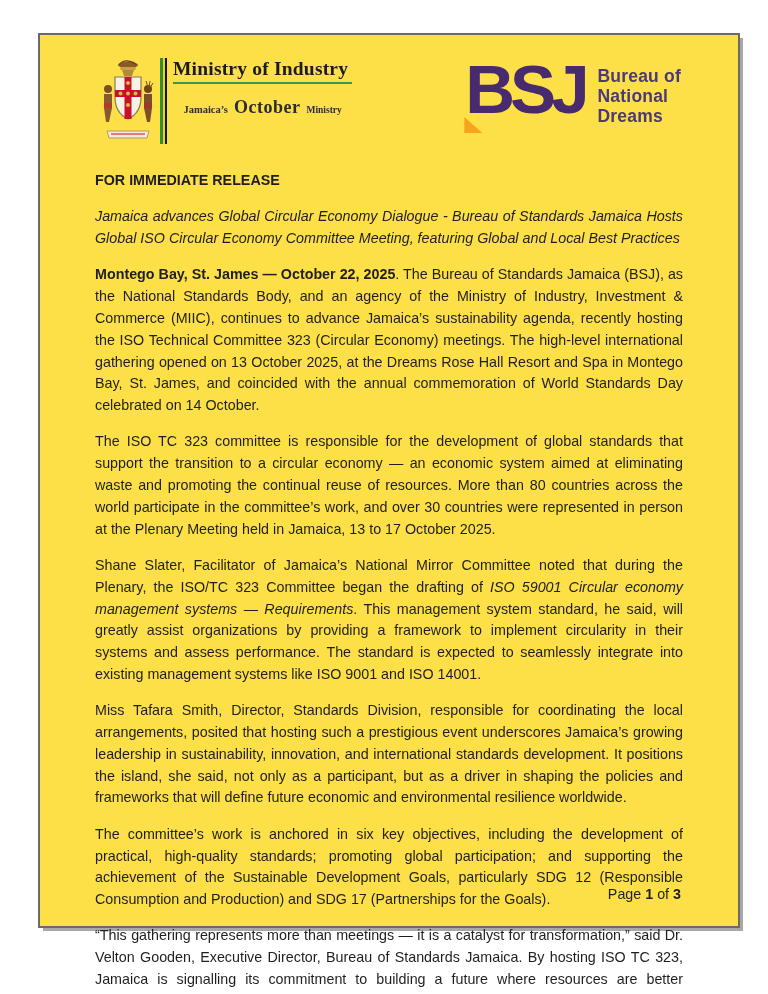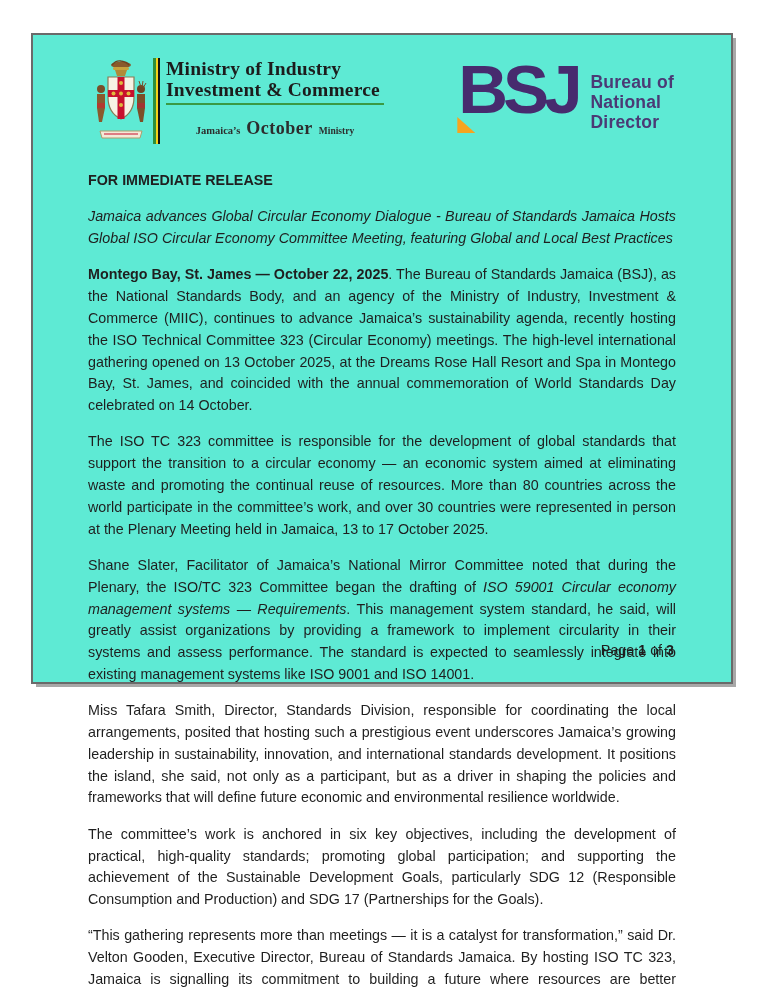--- a/index.html
+++ b/index.html
@@ -1,22 +1,22 @@
 <!DOCTYPE html>
 <html><head>
 <meta charset="utf-8">
 <style>
   html,body{margin:0;padding:0;}
   body{
     width:768px;height:994px;position:relative;background:#ffffff;
     font-family:"Liberation Sans",sans-serif;color:#1f1f1f;
   }
   .page{
-    position:absolute;left:31px;top:33px;width:702px;height:651px;
-    background:#5eead4;border:2px solid #6a6a6a;
+    position:absolute;left:38px;top:33px;width:702px;height:895px;
+    background:#fde047;border:2px solid #6a6a6a;
     box-shadow:4px 4px 0 -1px #a8a8a8;
     box-sizing:border-box;padding:23px 55px 0 55px;
   }
   
   .header{display:flex;justify-content:space-between;align-items:flex-start;margin:0 2px 24px 6px;height:88px;}
   .miic-logo{display:flex;align-items:flex-start;}
   .coat-svg{width:54px;height:84px;display:block;margin-top:1px;}
   .flag-bar{width:7px;height:86px;display:flex;margin-left:5px;}
   .flag-bar .s1{width:2.5px;background:#2f8f3a;}
   .flag-bar .s2{width:2px;background:#f5d21a;}
@@ -27,21 +27,21 @@
     font-size:19.5px;line-height:21px;letter-spacing:.2px;
     border-bottom:2.5px solid #3a9a44;padding-bottom:3px;width:fit-content;padding-right:4px;
   }
   .miic-tagline{
     margin-top:13px;display:flex;justify-content:center;align-items:baseline;
     font-family:"Liberation Serif",serif;font-weight:bold;color:#2d2d2d;column-gap:6px;
   }
   .tag-small{font-size:10.5px;}
   .tag-big{font-size:18px;letter-spacing:.5px;}
   .tag-small2{font-size:9.5px;}
-  .bsj-logo{display:flex;align-items:center;margin-top:3px;}
+  .bsj-logo{display:flex;align-items:flex-start;margin-top:3px;}
   .bsj-acronym-wrap{position:relative;line-height:58px;}
   .bsj-acronym{
     font-size:69px;font-weight:bold;letter-spacing:-5px;color:#472b6e;
     font-family:"Liberation Sans",sans-serif;
   }
   .bsj-fold{
     position:absolute;left:-1px;bottom:4px;width:18px;height:16px;
     background:#f6a41f;clip-path:polygon(0 0,100% 100%,0 100%);
   }
   .bsj-name{
@@ -99,39 +99,38 @@
         <path d="M10 75 h34" stroke="#c8102e" stroke-width="1.2"></path>
       </svg>
       <div class="flag-bar">
         <div class="s1"></div>
           <div class="s2"></div>
           <div class="s3"></div>
       </div>
       <div class="miic-text">
         <div class="miic-name">
           <div>Ministry of Industry</div>
-          <div>Investment &amp; Commerce</div>
         </div>
         <div class="miic-tagline">
           <span class="tag-small">Jamaica’s</span>
           <span class="tag-big">October</span>
           <span class="tag-small2">Ministry</span>
         </div>
       </div>
     </div>
 
     <div class="bsj-logo">
       <div class="bsj-acronym-wrap">
         <span class="bsj-fold"></span>
         <span class="bsj-acronym">BSJ</span>
       </div>
       <div class="bsj-name">
         <div>Bureau of</div>
         <div>National</div>
-        <div>Director</div>
+        <div>Dreams</div>
       </div>
     </div>
   </div>
 
   <div class="doc-body">
     <p class="release">FOR IMMEDIATE RELEASE</p>
 
     <p class="subtitle">Jamaica advances Global Circular Economy Dialogue - Bureau of Standards Jamaica Hosts Global ISO Circular Economy Committee Meeting, featuring Global and Local Best Practices</p>
 
     <p><span class="lead-bold">Montego Bay, St. James — October 22, 2025</span><span>. The Bureau of Standards Jamaica (BSJ), as the National Standards Body, and an agency of the Ministry of Industry, Investment &amp; Commerce (MIIC), continues to advance Jamaica’s sustainability agenda, recently hosting the ISO Technical Committee 323 (Circular Economy) meetings. The high-level international gathering opened on 13 October 2025, at the Dreams Rose Hall Resort and Spa in Montego Bay, St. James, and coincided with the annual commemoration of World Standards Day celebrated on 14 October.</span></p>

